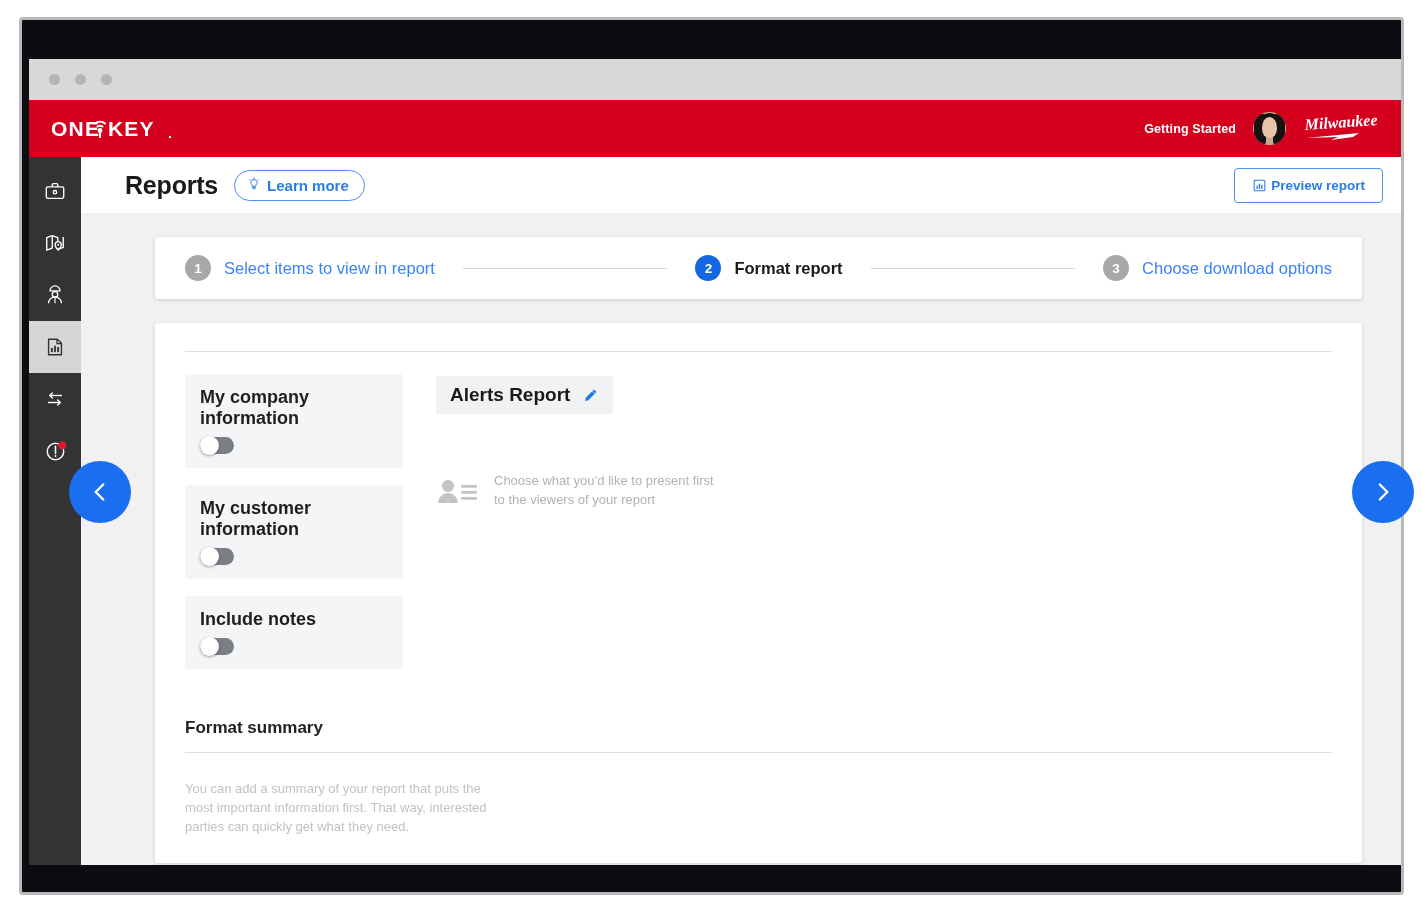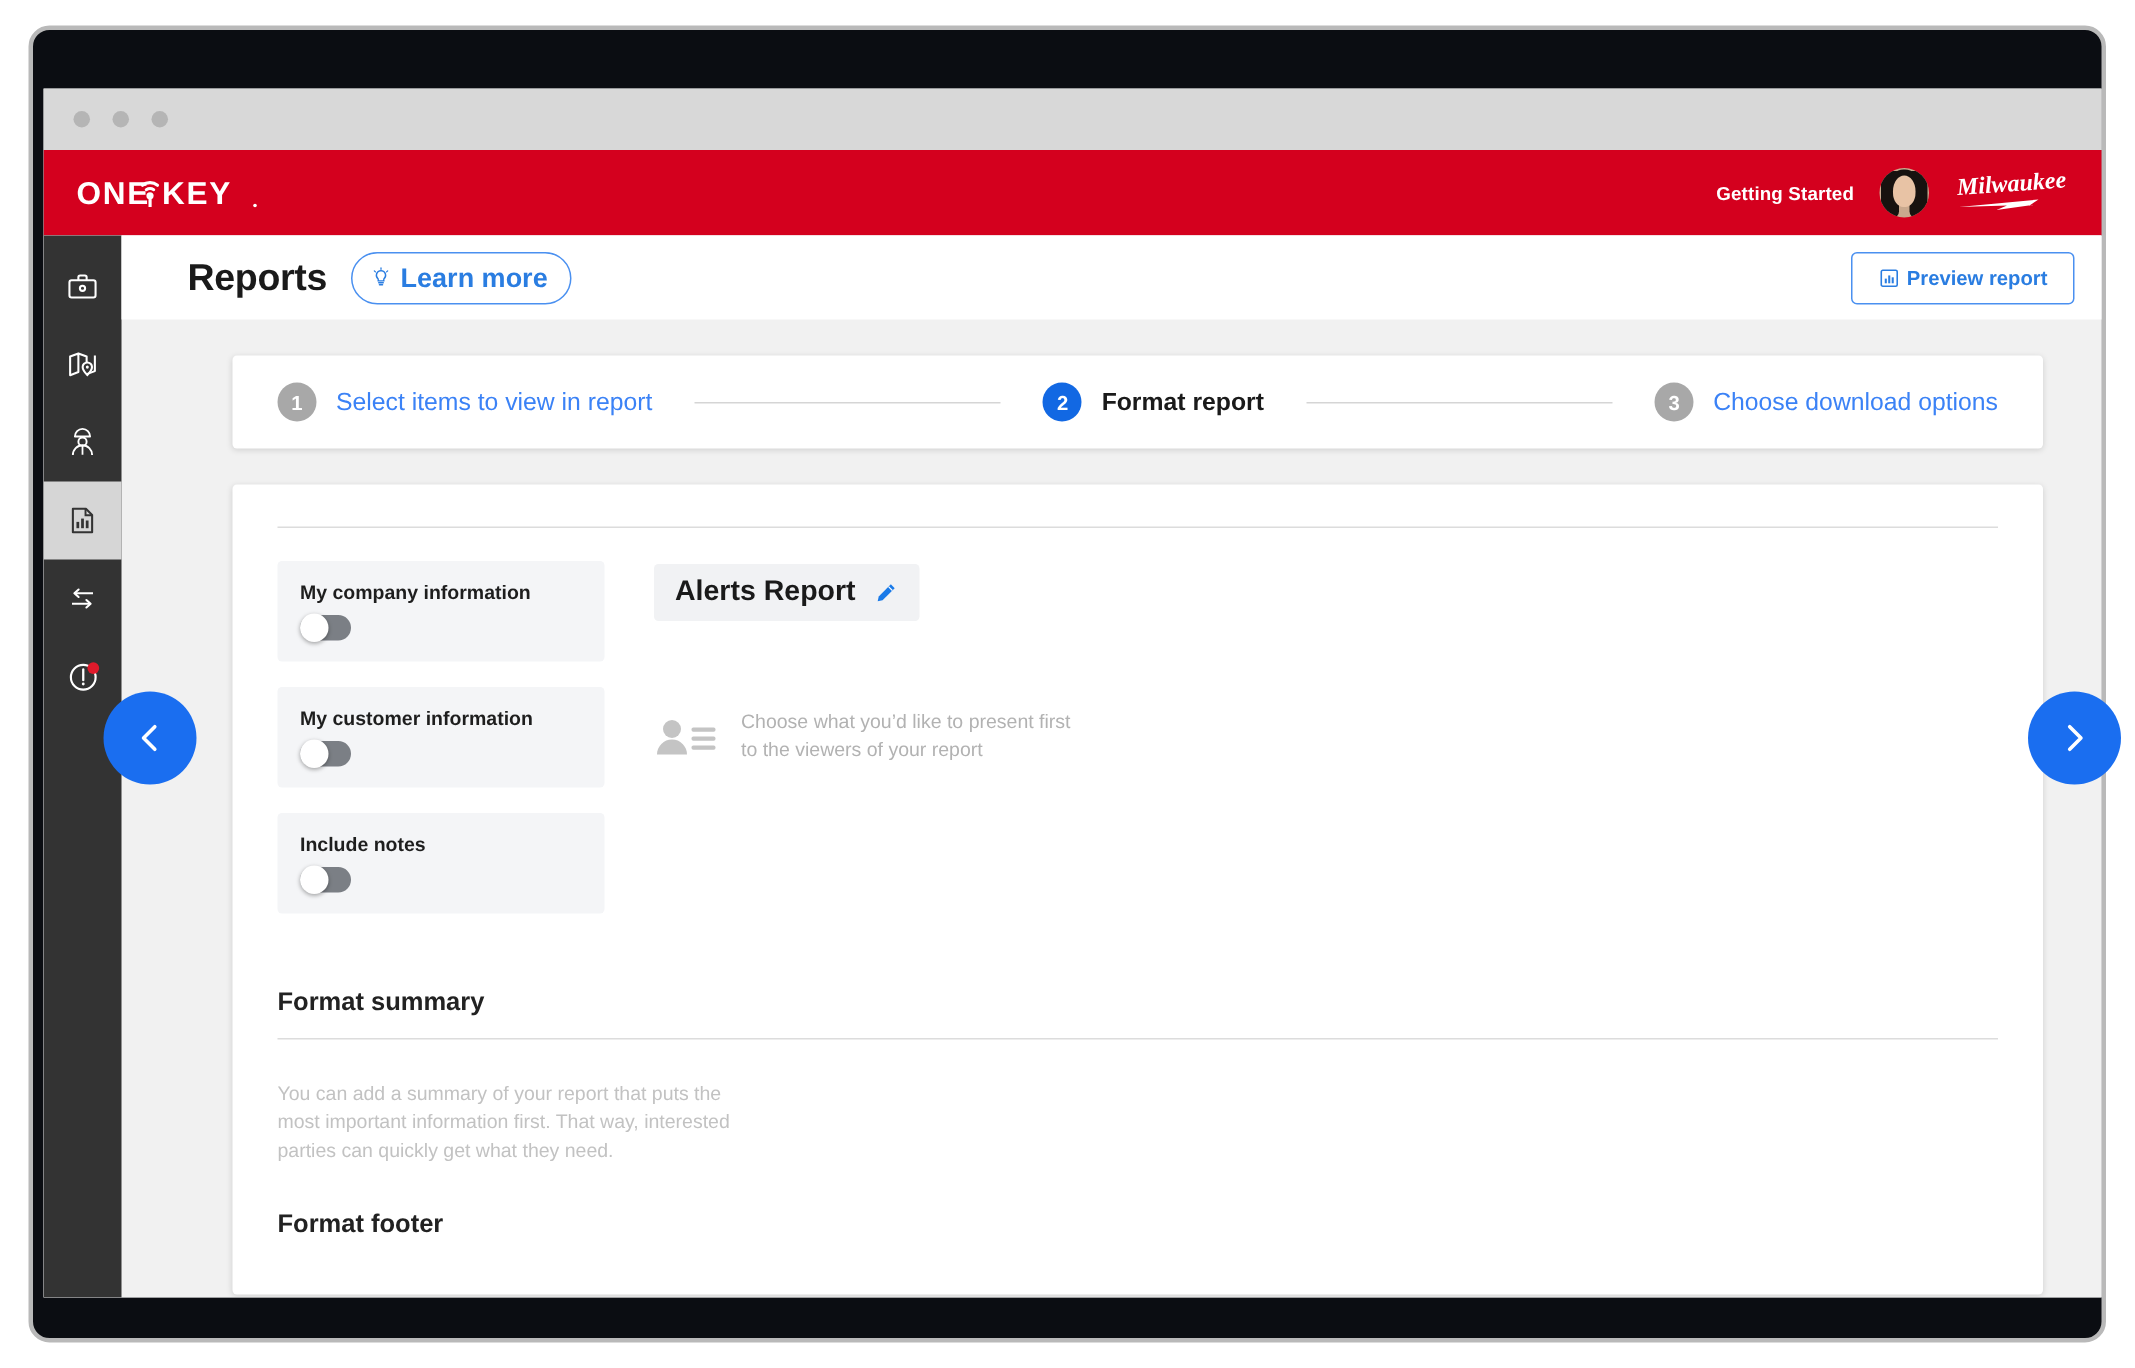--- a/index.html
+++ b/index.html
@@ -13,21 +13,21 @@
   }
 
   
   .device-frame {
     position: absolute;
     left: 19px;
     top: 17px;
     width: 1385px;
     height: 878px;
     background: #0b0d12;
-    border-radius: 14px;
+    border-radius: 4px;
     border: 3px solid #b9b9b9;
     overflow: hidden;
   }
 
   
   .browser-window {
     position: absolute;
     left: 7px;
     top: 39px;
     width: 1378px;
@@ -153,27 +153,27 @@
   }
   .page-title {
     font-size: 25px;
     font-weight: bold;
     color: #1a1a1a;
     letter-spacing: -.2px;
   }
   .learn-more {
     margin-left: 16px;
     display: inline-flex;
-    align-items: center;
+    align-items: flex-start;
     gap: 6px;
     border: 1px solid #4a90f0;
     border-radius: 20px;
     padding: 6px 15px 6px 12px;
     color: #2a7de1;
-    font-size: 18px;
+    font-size: 15px;
     font-weight: bold;
     background: #fff;
     cursor: pointer;
   }
   .preview-report {
     margin-left: auto;
     display: inline-flex;
     align-items: center;
     gap: 4px;
     border: 1px solid #4a90f0;
@@ -247,21 +247,21 @@
 
   .toggle-card {
     width: 218px;
     background: #f4f5f7;
     border-radius: 3px;
     padding: 13px 15px 14px 15px;
     margin-bottom: 17px;
     cursor: pointer;
   }
   .toggle-label {
-    font-size: 13px;
+    font-size: 18px;
     font-weight: bold;
     color: #1e1e1e;
     margin-bottom: 8px;
   }
   .switch {
     width: 34px; height: 17px;
     border-radius: 9px;
     background: #7b7f85;
     position: relative;
     display: block;

